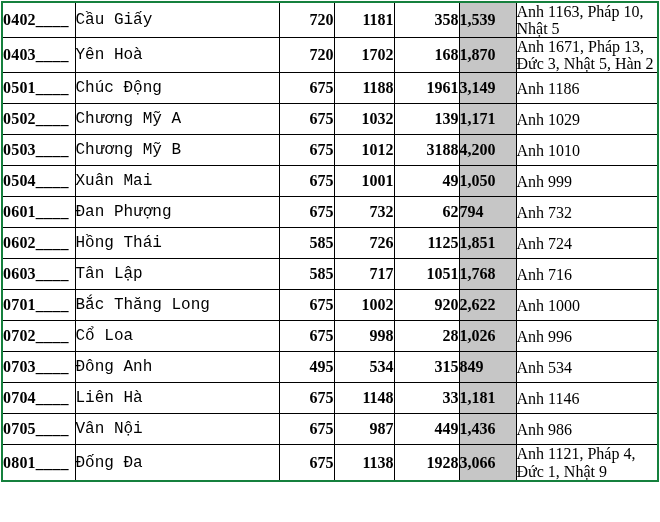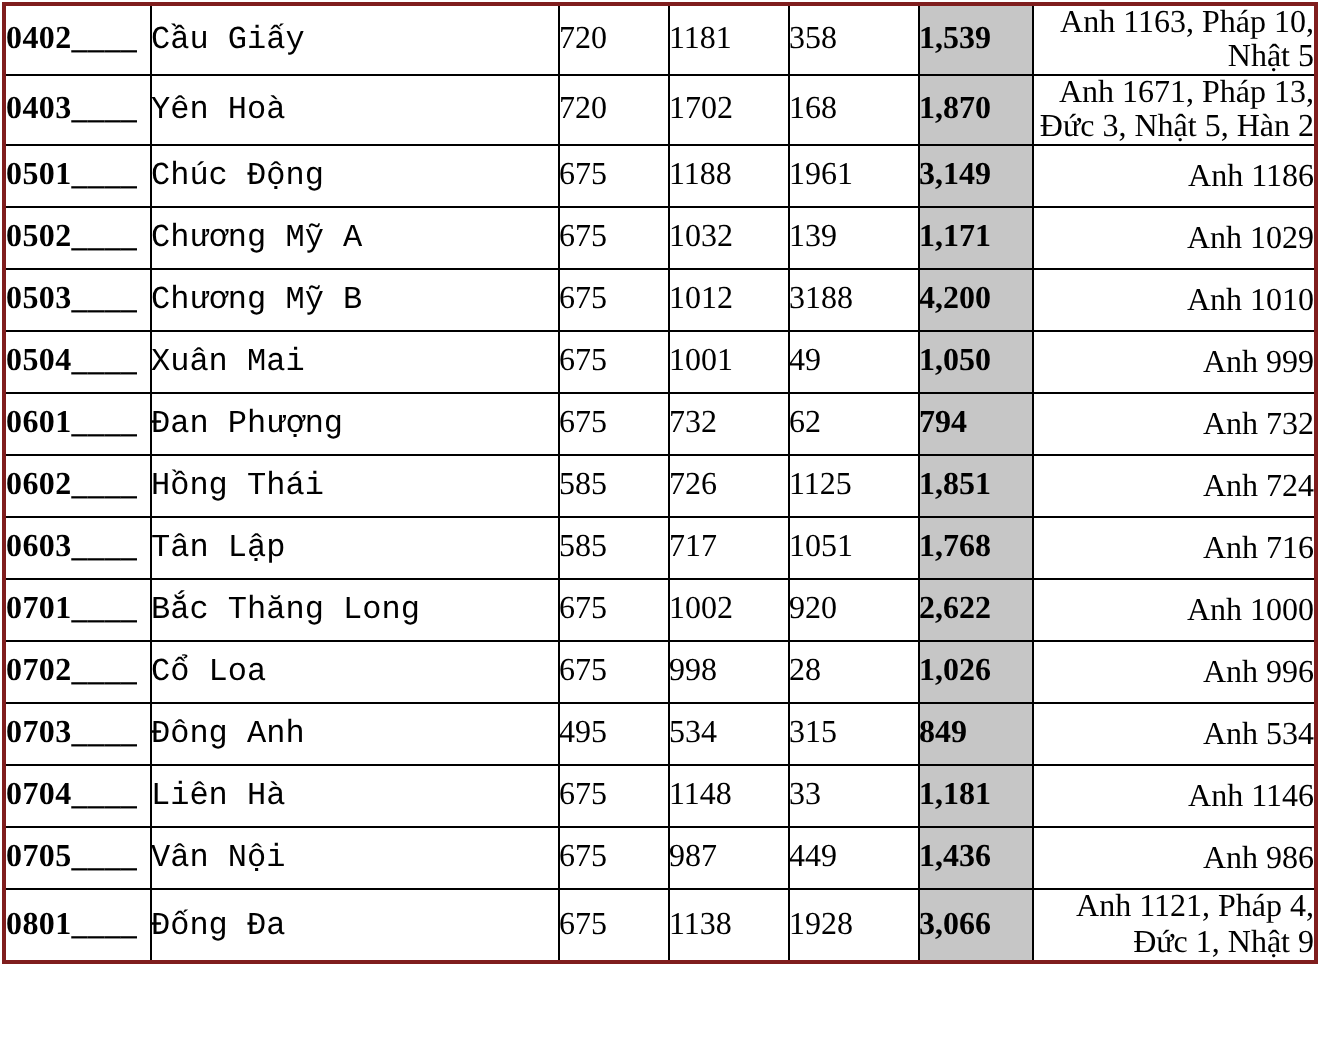--- a/index.html
+++ b/index.html
@@ -11,52 +11,52 @@
     width: 660px;
     height: 522px;
     overflow: hidden;
     font-family: "Liberation Serif", "DejaVu Serif", serif;
     color: #000;
   }
   table.results {
     border-collapse: collapse;
     table-layout: fixed;
     margin: 1px 0 0 1px;
-    border: 2px solid #7f1d1d;
+    border: 2px solid #15803d;
   }
   table.results td {
     border: 1px solid #000;
     height: 30px;
     overflow: hidden;
     font-size: 16px;
     vertical-align: middle;
     padding: 0;
   }
   td.code-cell {
     font-weight: bold;
     padding-left: 8px;
     letter-spacing: 0.2px;
   }
   td.school-name-cell {
     padding-left: 10px;
     font-family: Liberation Mono, monospace;
   }
   td.num1-cell, td.num2-cell, td.num3-cell {
-    text-align: left;
+    text-align: right;
+    font-weight: bold;
   }
   td.total-cell {
     background: var(--total-bg, #c6c6c6);
     font-weight: bold;
     vertical-align: bottom;
     padding-bottom: 4px;
   }
   td.languages-cell {
     padding: 1px 4px 1px 6px;
     line-height: 1.07;
-    text-align: right;
   }
 </style>
 </head>
 <body>
 
 <table class="results">
   <colgroup>
     <col style="width:73px">
     <col style="width:204px">
     <col style="width:55px">

